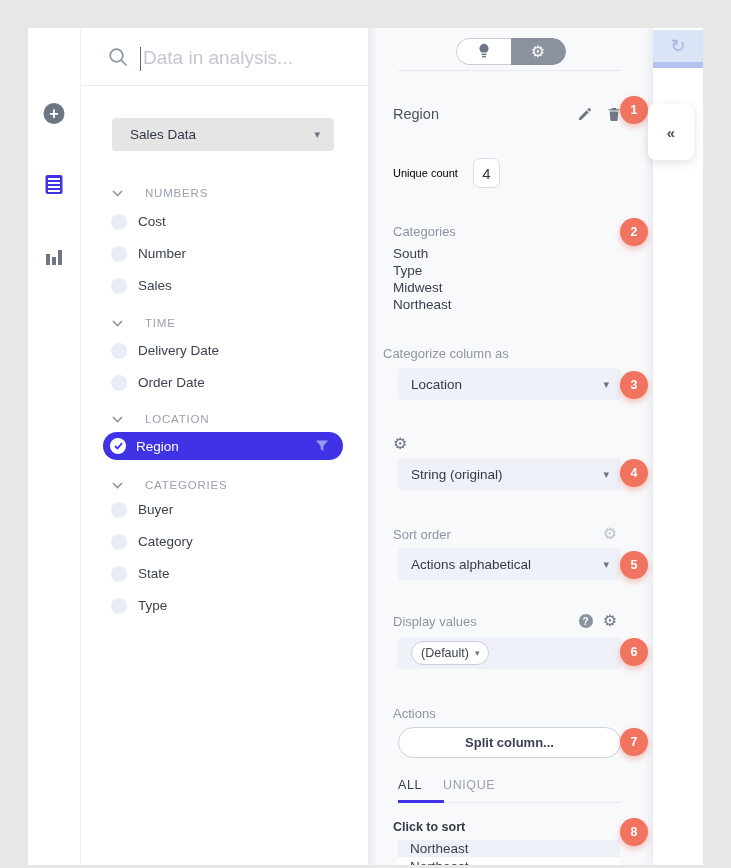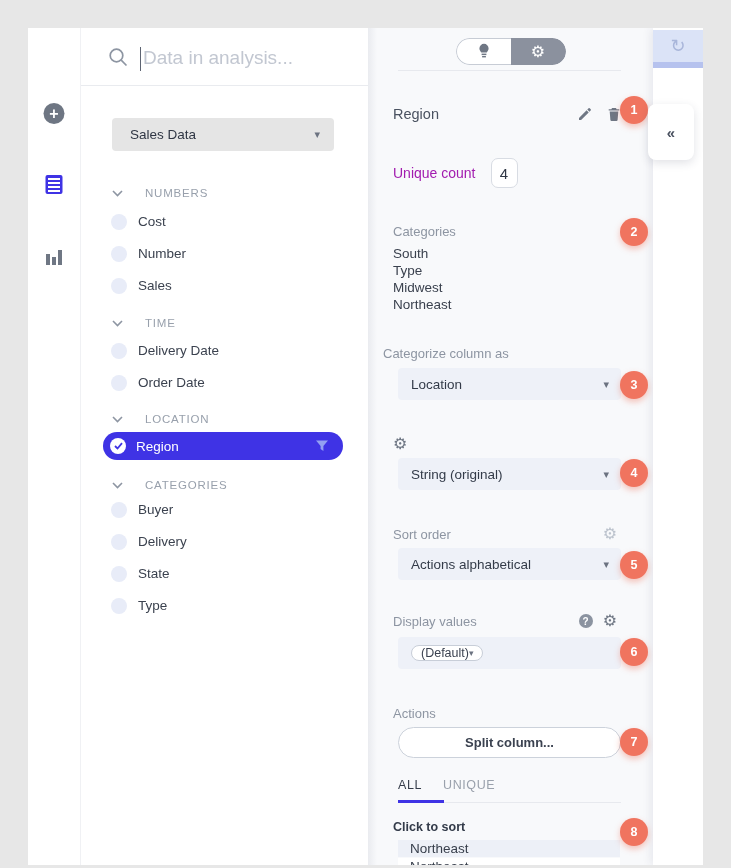--- a/index.html
+++ b/index.html
@@ -49,21 +49,21 @@
   .seg-gear { background:#8b919e; border-radius:0 14px 14px 0; color:#ffffff; font-size:16px; line-height:1; }
 
   .top-divider { position:absolute; left:30px; right:32px; top:42px; height:1px; background:#e7e9ee; }
 
   .col-title-row { position:absolute; left:25px; right:32px; top:78px; display:flex; align-items:center; }
   .col-title { font-size:14.5px; color:#4a5261; flex:1; }
   .icon-btn { cursor:pointer; display:flex; align-items:center; justify-content:center; }
   .col-title-row .icon-btn { margin-left:15px; }
 
   .unique-row { position:absolute; left:25px; top:130px; display:flex; align-items:center; }
-  .unique-label { font-size:14px; color:#a21caf; }
+  .unique-label { font-size:11px; color:#000000; }
   .unique-box { margin-left:15px; width:27px; height:30px; background:#ffffff; border:1px solid #d8dce3; border-radius:7px; display:flex; align-items:center; justify-content:center; font-size:15px; color:#2f3644; }
 
   .sec-label { font-size:13px; color:#8d95a2; }
   .categories-label { position:absolute; left:25px; top:196px; }
   .cat-list { position:absolute; left:25px; top:217px; font-size:13.5px; color:#3a414e; line-height:17px; }
 
   .categorize-label { position:absolute; left:15px; top:318px; }
   .field { position:absolute; left:30px; right:32px; height:32px; background:#eef1f8; border-radius:4px; display:flex; align-items:center; padding:0 12px 0 13px; cursor:pointer; }
   .field .txt { font-size:13.5px; color:#333b49; flex:1; }
   .field-location { top:340px; }
@@ -73,21 +73,21 @@
 
   .label-row { position:absolute; left:25px; right:36px; display:flex; align-items:center; }
   .label-row .sec-label { flex:1; }
   .row-datatype { top:408px; }
   .row-sort     { top:498px; }
   .row-display  { top:585px; }
   .gear-glyph { font-size:16px; line-height:1; color:#6f7784; }
   .gear-dim   { color:#bcc3cd; }
   .q-circle { width:14px; height:14px; border-radius:50%; background:#8b93a0; color:#fff; font-size:10px; font-weight:bold; display:flex; align-items:center; justify-content:center; margin-right:10px; }
 
-  .default-chip { height:16px; border:1px solid #c8ced8; border-radius:12px; background:#ffffff; display:flex; align-items:center; padding:0 9px; cursor:pointer; }
+  .default-chip { height:24px; border:1px solid #c8ced8; border-radius:12px; background:#ffffff; display:flex; align-items:center; gap:6px; padding:0 9px; cursor:pointer; }
   .default-chip .txt { font-size:12.5px; color:#3b4250; }
   .default-chip .caret { font-size:9px; }
 
   .actions-label { position:absolute; left:25px; top:678px; }
   .split-btn { position:absolute; left:30px; right:32px; top:699px; height:31px; background:#ffffff; border:1px solid #ccd2db; border-radius:16px; font-family:inherit; font-size:13px; font-weight:bold; color:#3b4250; cursor:pointer; }
 
   .tabs { position:absolute; left:30px; top:750px; display:flex; gap:21px; }
   .tab { font-size:12.5px; letter-spacing:.6px; cursor:pointer; }
   .tab-active { color:#363d4a; }
   .tab-idle { color:#9aa1ac; }
@@ -213,21 +213,21 @@
           <path d="M1 1 L5.5 5.5 L10 1" stroke="#8d95a2" stroke-width="1.6" fill="none"></path>
         </svg>
       <span class="txt">CATEGORIES</span>
     </div>
     <div class="col-item" style="top:473px">
       <span class="dot"></span>
       <span class="txt">Buyer</span>
     </div>
     <div class="col-item" style="top:505px">
       <span class="dot"></span>
-      <span class="txt">Delivery</span>
+      <span class="txt">Category</span>
     </div>
     <div class="col-item" style="top:537px">
       <span class="dot"></span>
       <span class="txt">State</span>
     </div>
     <div class="col-item" style="top:569px">
       <span class="dot"></span>
       <span class="txt">Type</span>
     </div>
   </div>

